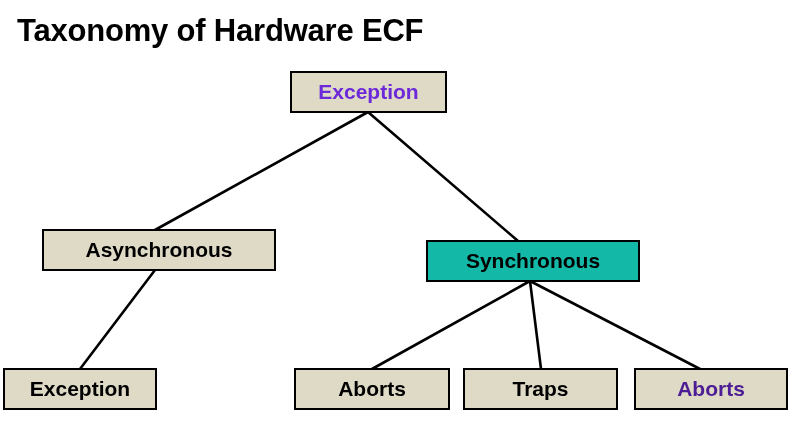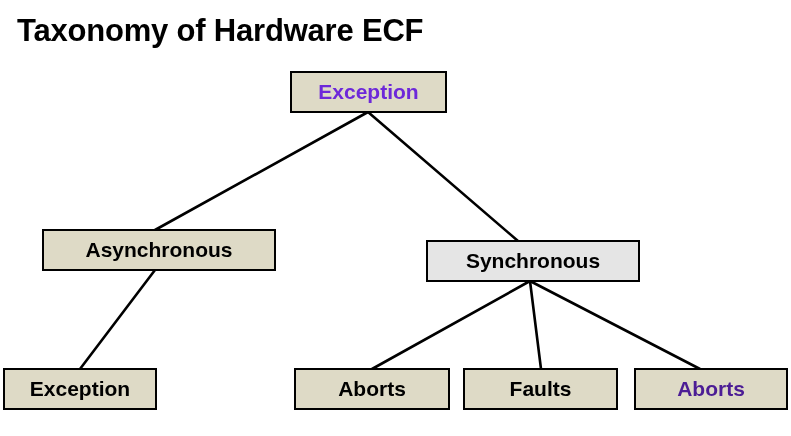--- a/index.html
+++ b/index.html
@@ -83,33 +83,33 @@
   </svg>
 
   <div class="node" id="node-exception" style="left: 290px; top: 71px; width: 157px; height: 42px; background: rgb(222, 218, 198); border-color: rgb(0, 0, 0); color: #6d28d9;">
     <span class="node-label">Exception</span>
   </div>
 
   <div class="node" id="node-asynchronous" style="left: 42px; top: 229px; width: 234px; height: 42px; background: rgb(222, 218, 198); border-color: rgb(0, 0, 0); color: #000000;">
     <span class="node-label">Asynchronous</span>
   </div>
 
-  <div class="node" id="node-synchronous" style="left: 426px; top: 240px; width: 214px; height: 42px; background: #e5e5e5; border-color: rgb(0, 0, 0); color: rgb(0, 0, 0);">
+  <div class="node" id="node-synchronous" style="left: 426px; top: 240px; width: 214px; height: 42px; background: #14b8a6; border-color: rgb(0, 0, 0); color: rgb(0, 0, 0);">
     <span class="node-label">Synchronous</span>
   </div>
 
   <div class="node" id="node-interrupts" style="left: 3px; top: 368px; width: 154px; height: 42px; background: rgb(222, 218, 198); border-color: rgb(0, 0, 0); color: rgb(0, 0, 0);">
     <span class="node-label">Exception</span>
   </div>
 
   <div class="node" id="node-traps" style="left: 294px; top: 368px; width: 156px; height: 42px; background: rgb(222, 218, 198); border-color: rgb(0, 0, 0); color: rgb(0, 0, 0);">
     <span class="node-label">Aborts</span>
   </div>
 
   <div class="node" id="node-faults" style="left: 463px; top: 368px; width: 155px; height: 42px; background: rgb(222, 218, 198); border-color: rgb(0, 0, 0); color: rgb(0, 0, 0);">
-    <span class="node-label">Faults</span>
+    <span class="node-label">Traps</span>
   </div>
 
   <div class="node" id="node-aborts" style="left: 634px; top: 368px; width: 154px; height: 42px; background: rgb(222, 218, 198); border-color: rgb(0, 0, 0); color: #4c1d95;">
     <span class="node-label">Aborts</span>
   </div>
 
 </div>
 
 </body></html>

